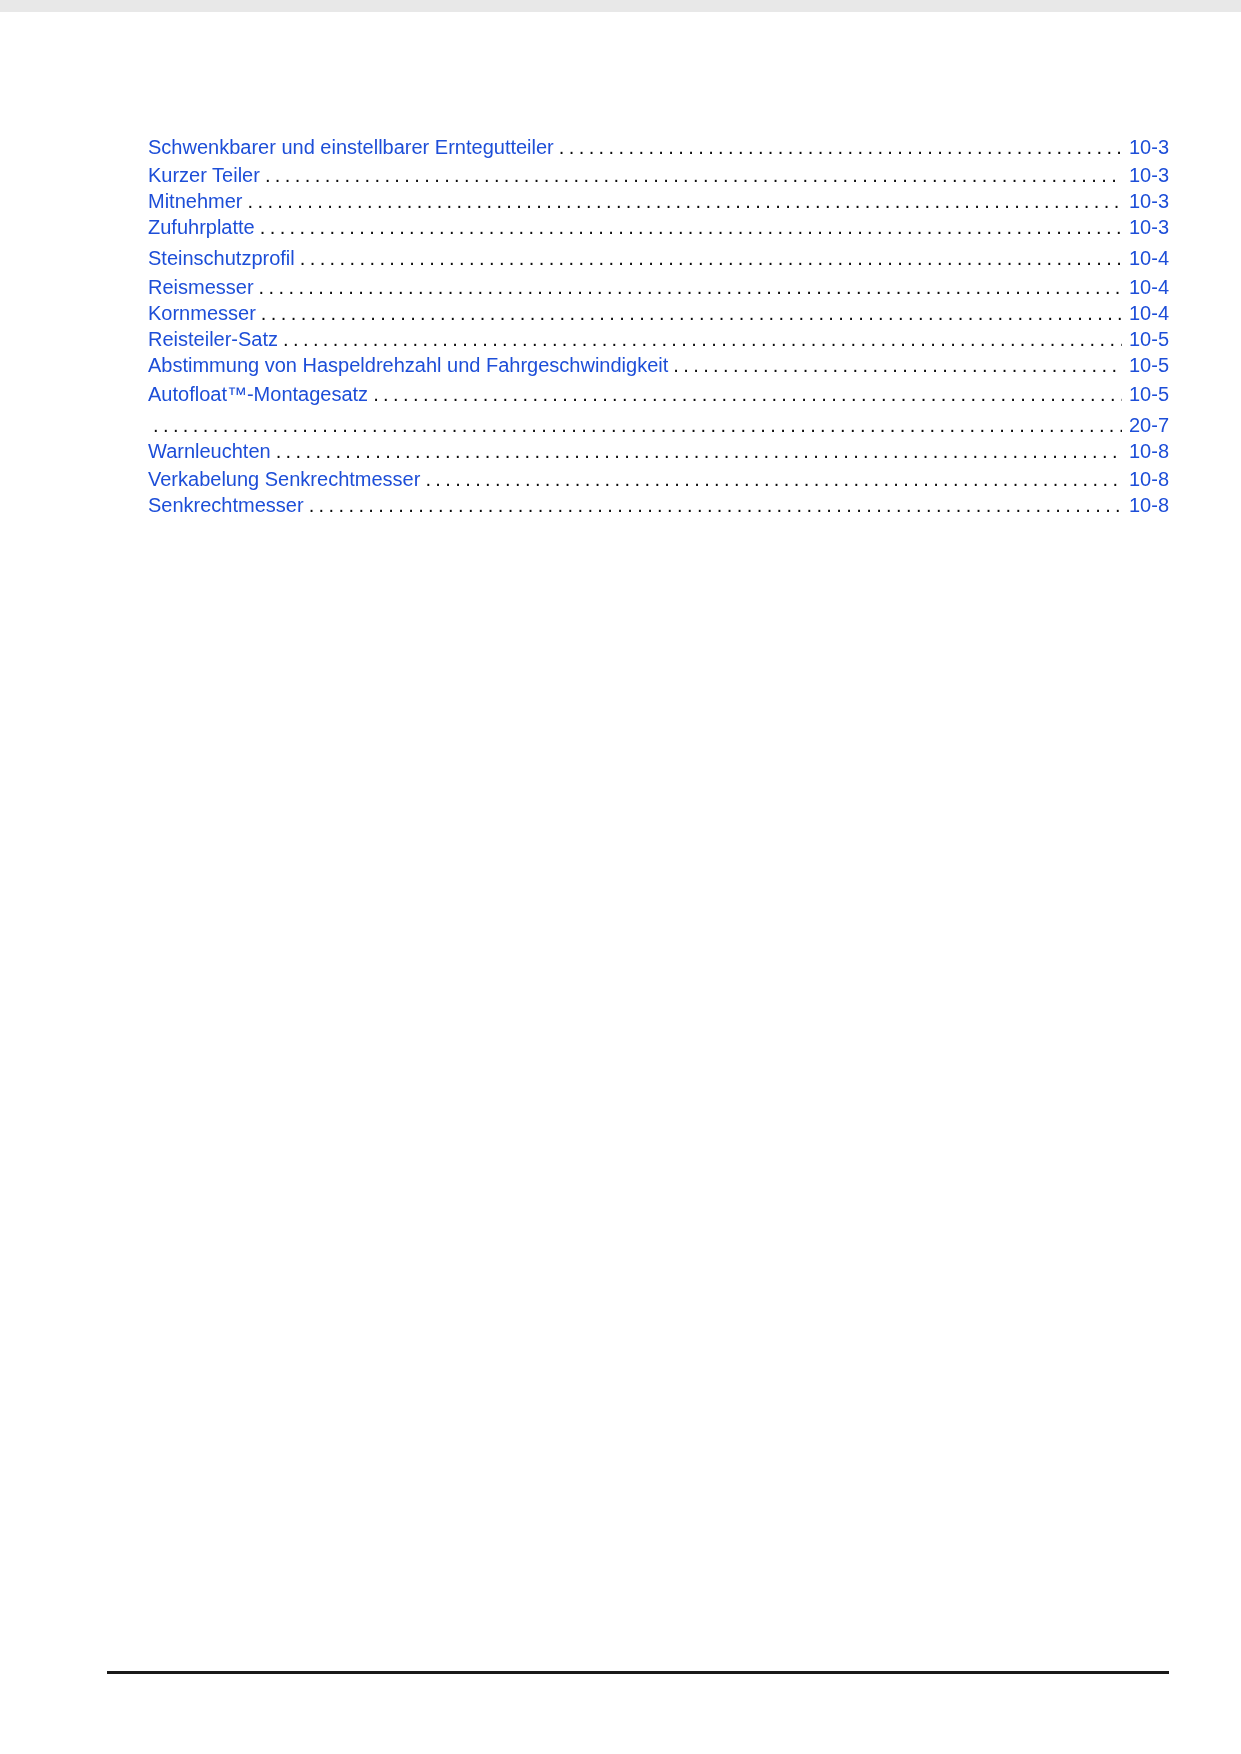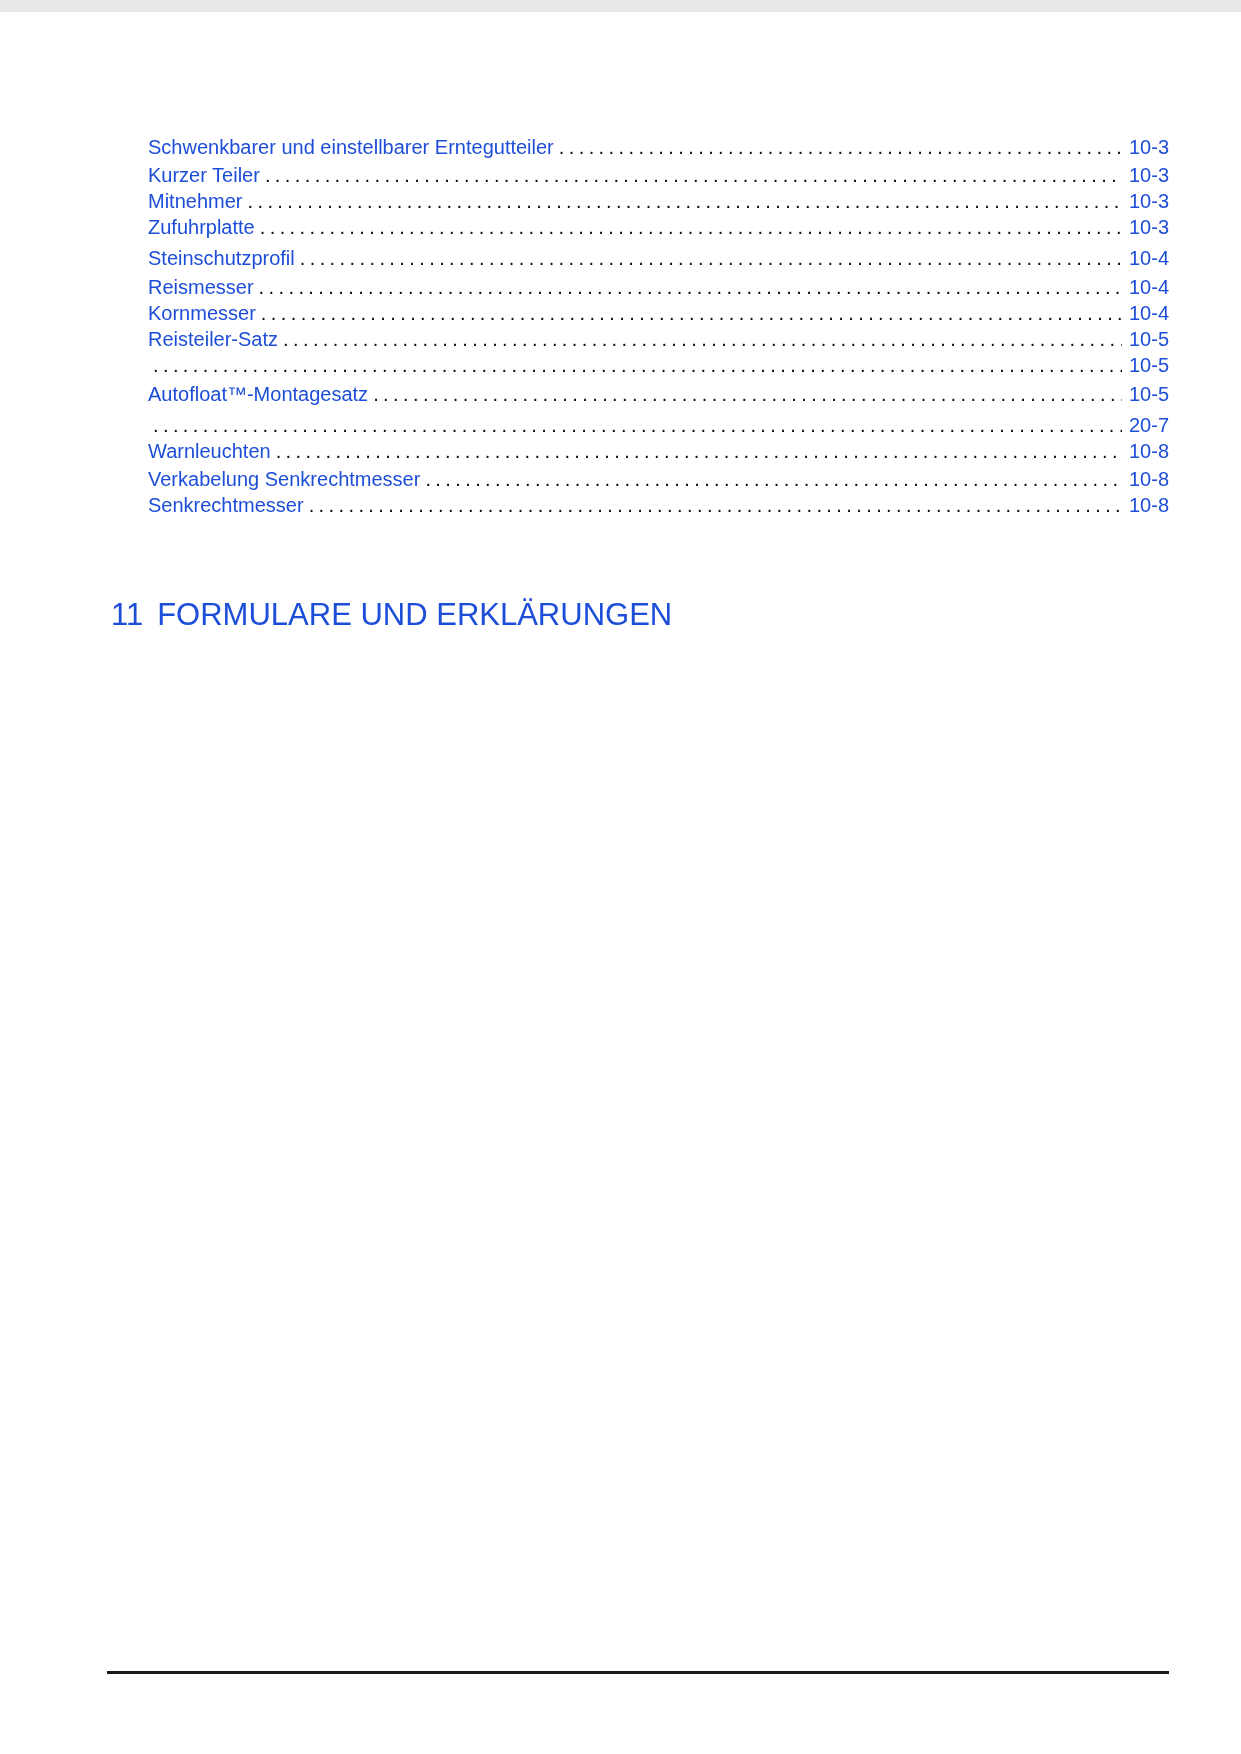--- a/index.html
+++ b/index.html
@@ -109,20 +109,21 @@
     <span class="toc-label">Kornmesser</span>
     <span class="dots"></span>
     <span class="pagenum">10-4</span>
   </div>
       <div class="toc-row">
     <span class="toc-label">Reisteiler-Satz</span>
     <span class="dots"></span>
     <span class="pagenum">10-5</span>
   </div>
       <div class="toc-row">
+    <span class="toc-label">Abstimmung von Haspeldrehzahl und Fahrgeschwindigkeit</span>
     <span class="dots"></span>
     <span class="pagenum">10-5</span>
   </div>
       <div class="toc-row">
     <span class="toc-label">Autofloat™-Montagesatz</span>
     <span class="dots"></span>
     <span class="pagenum">10-5</span>
   </div>
       <div class="toc-row">
     <span class="dots"></span>
@@ -138,20 +139,17 @@
     <span class="dots"></span>
     <span class="pagenum">10-8</span>
   </div>
       <div class="toc-row">
     <span class="toc-label">Senkrechtmesser</span>
     <span class="dots"></span>
     <span class="pagenum">10-8</span>
   </div>
     </div>
 
-  <div class="section-heading">
-    <span class="section-number">11</span><span class="section-title">FORMULARE UND ERKLÄRUNGEN</span>
-  </div>
 
 
   <div class="footer-rule"></div>
 
 </div>
 
 </body></html>

